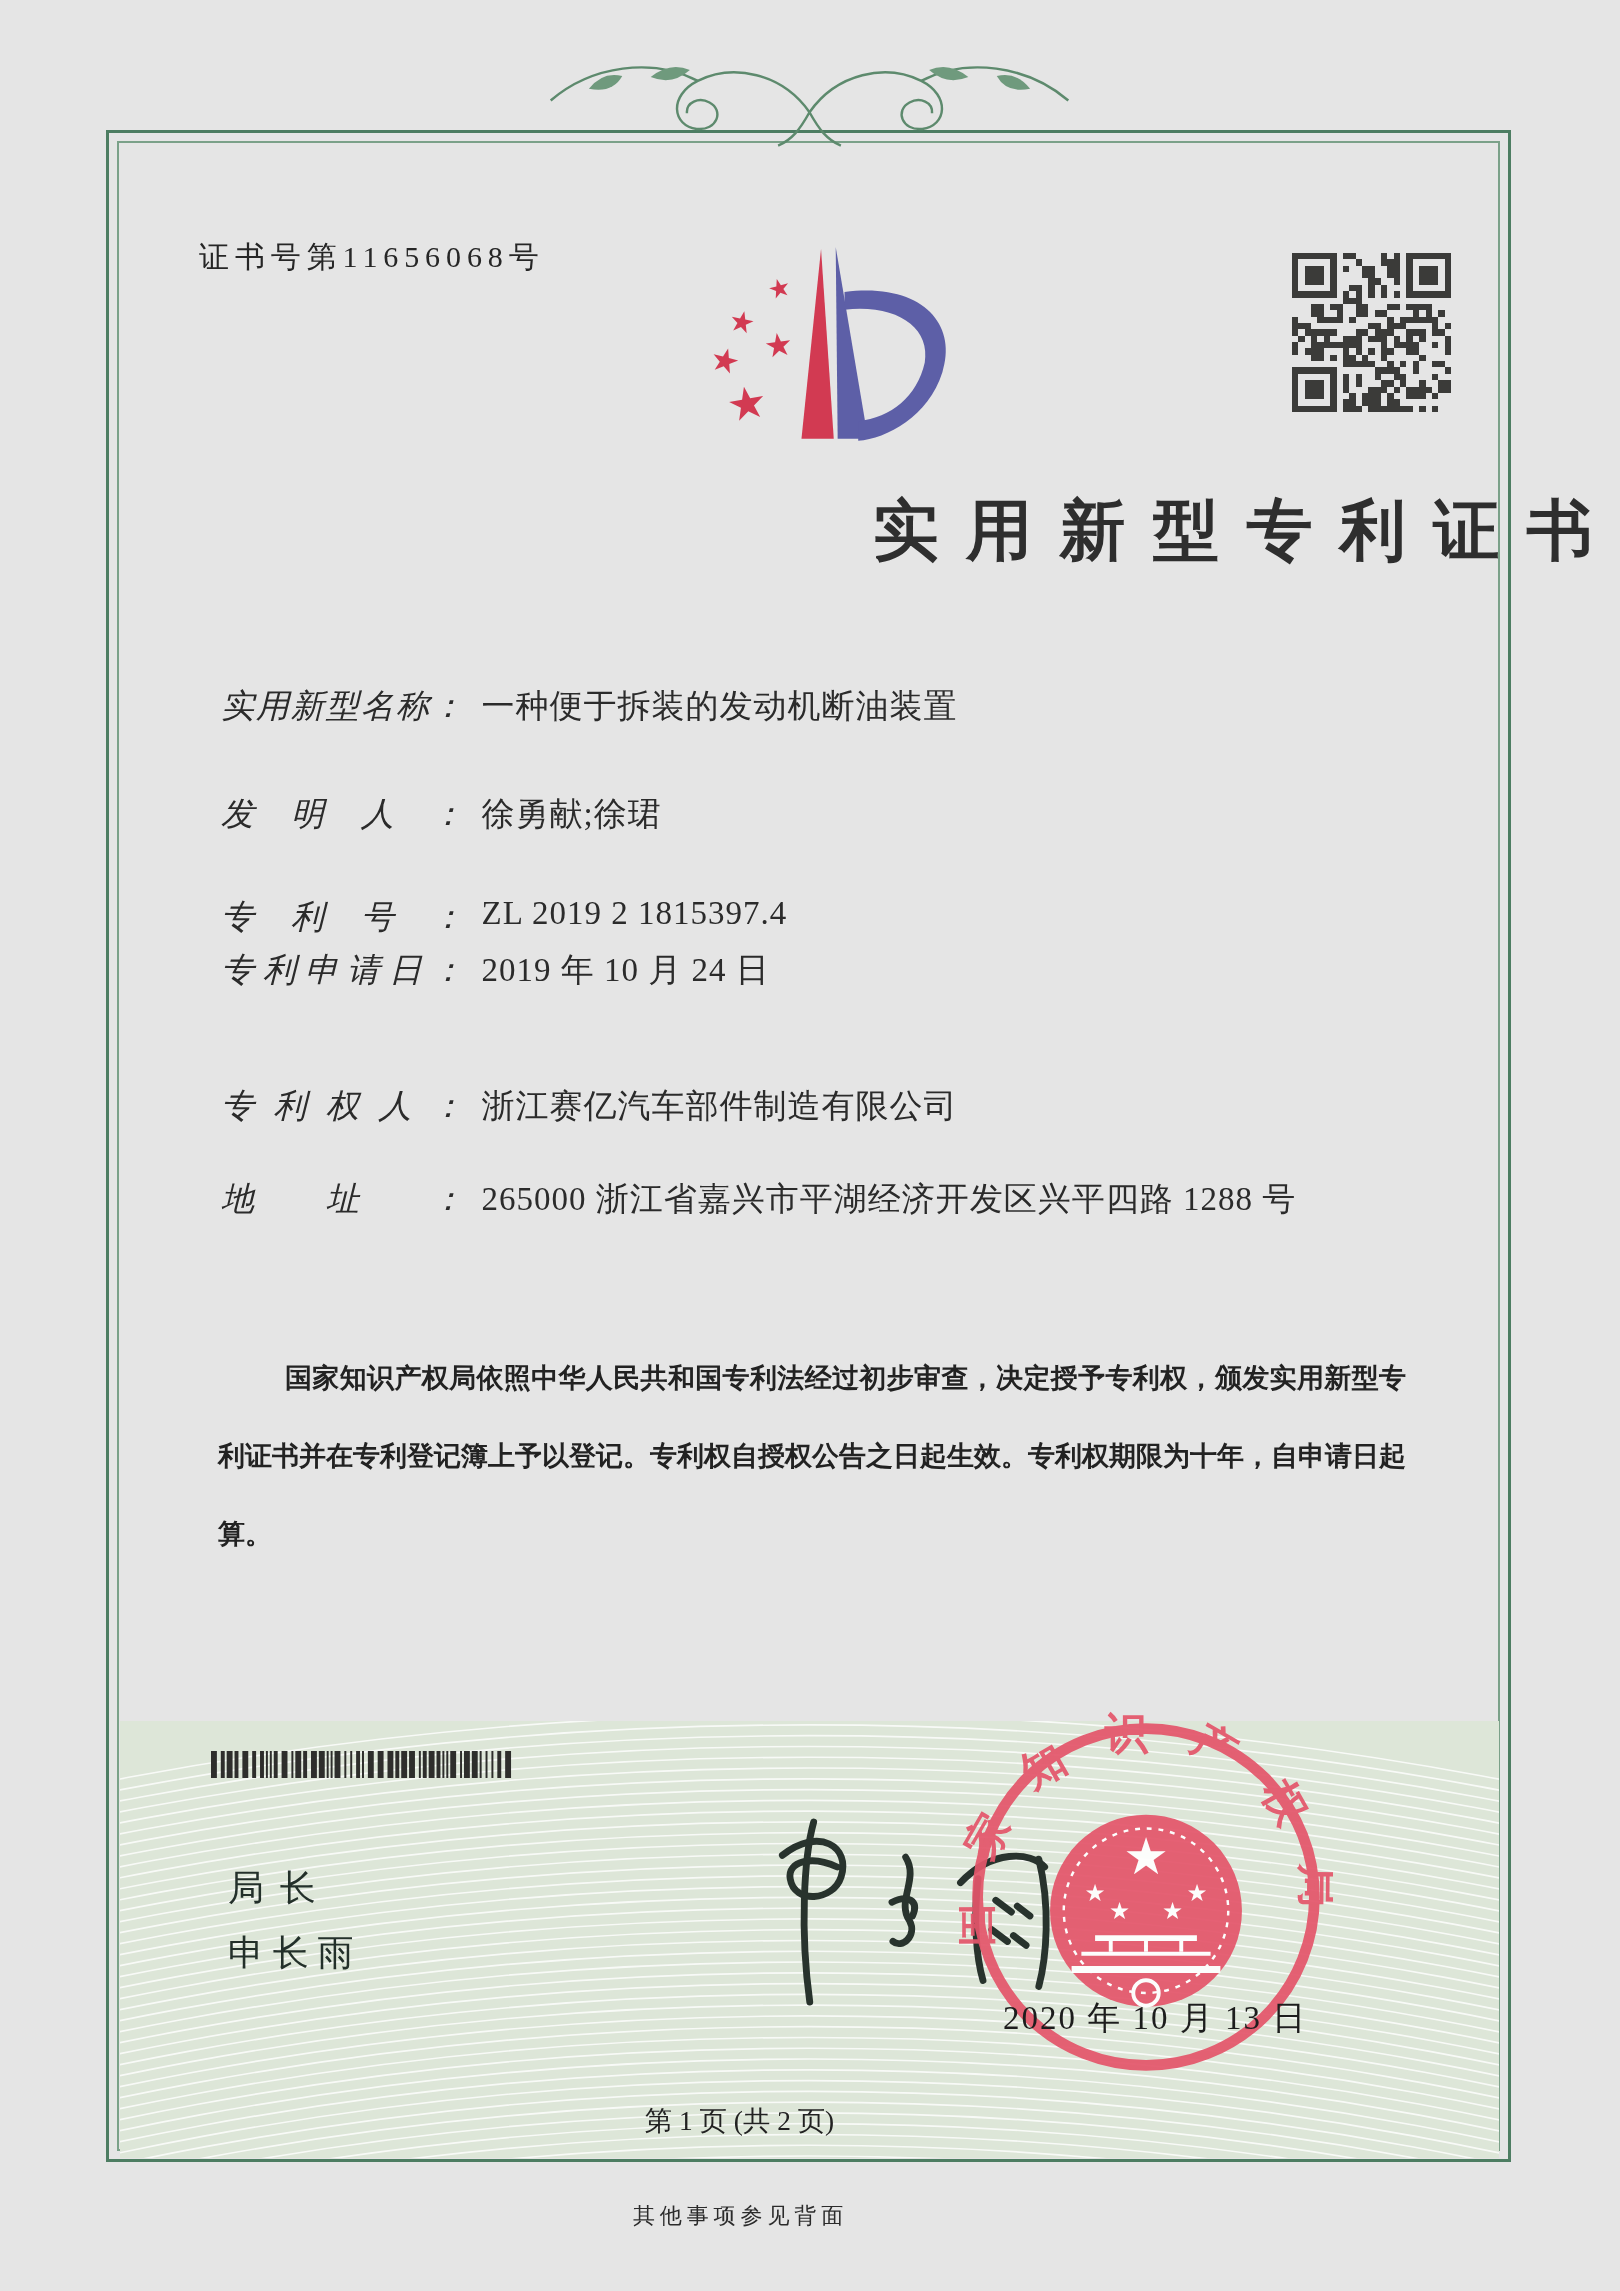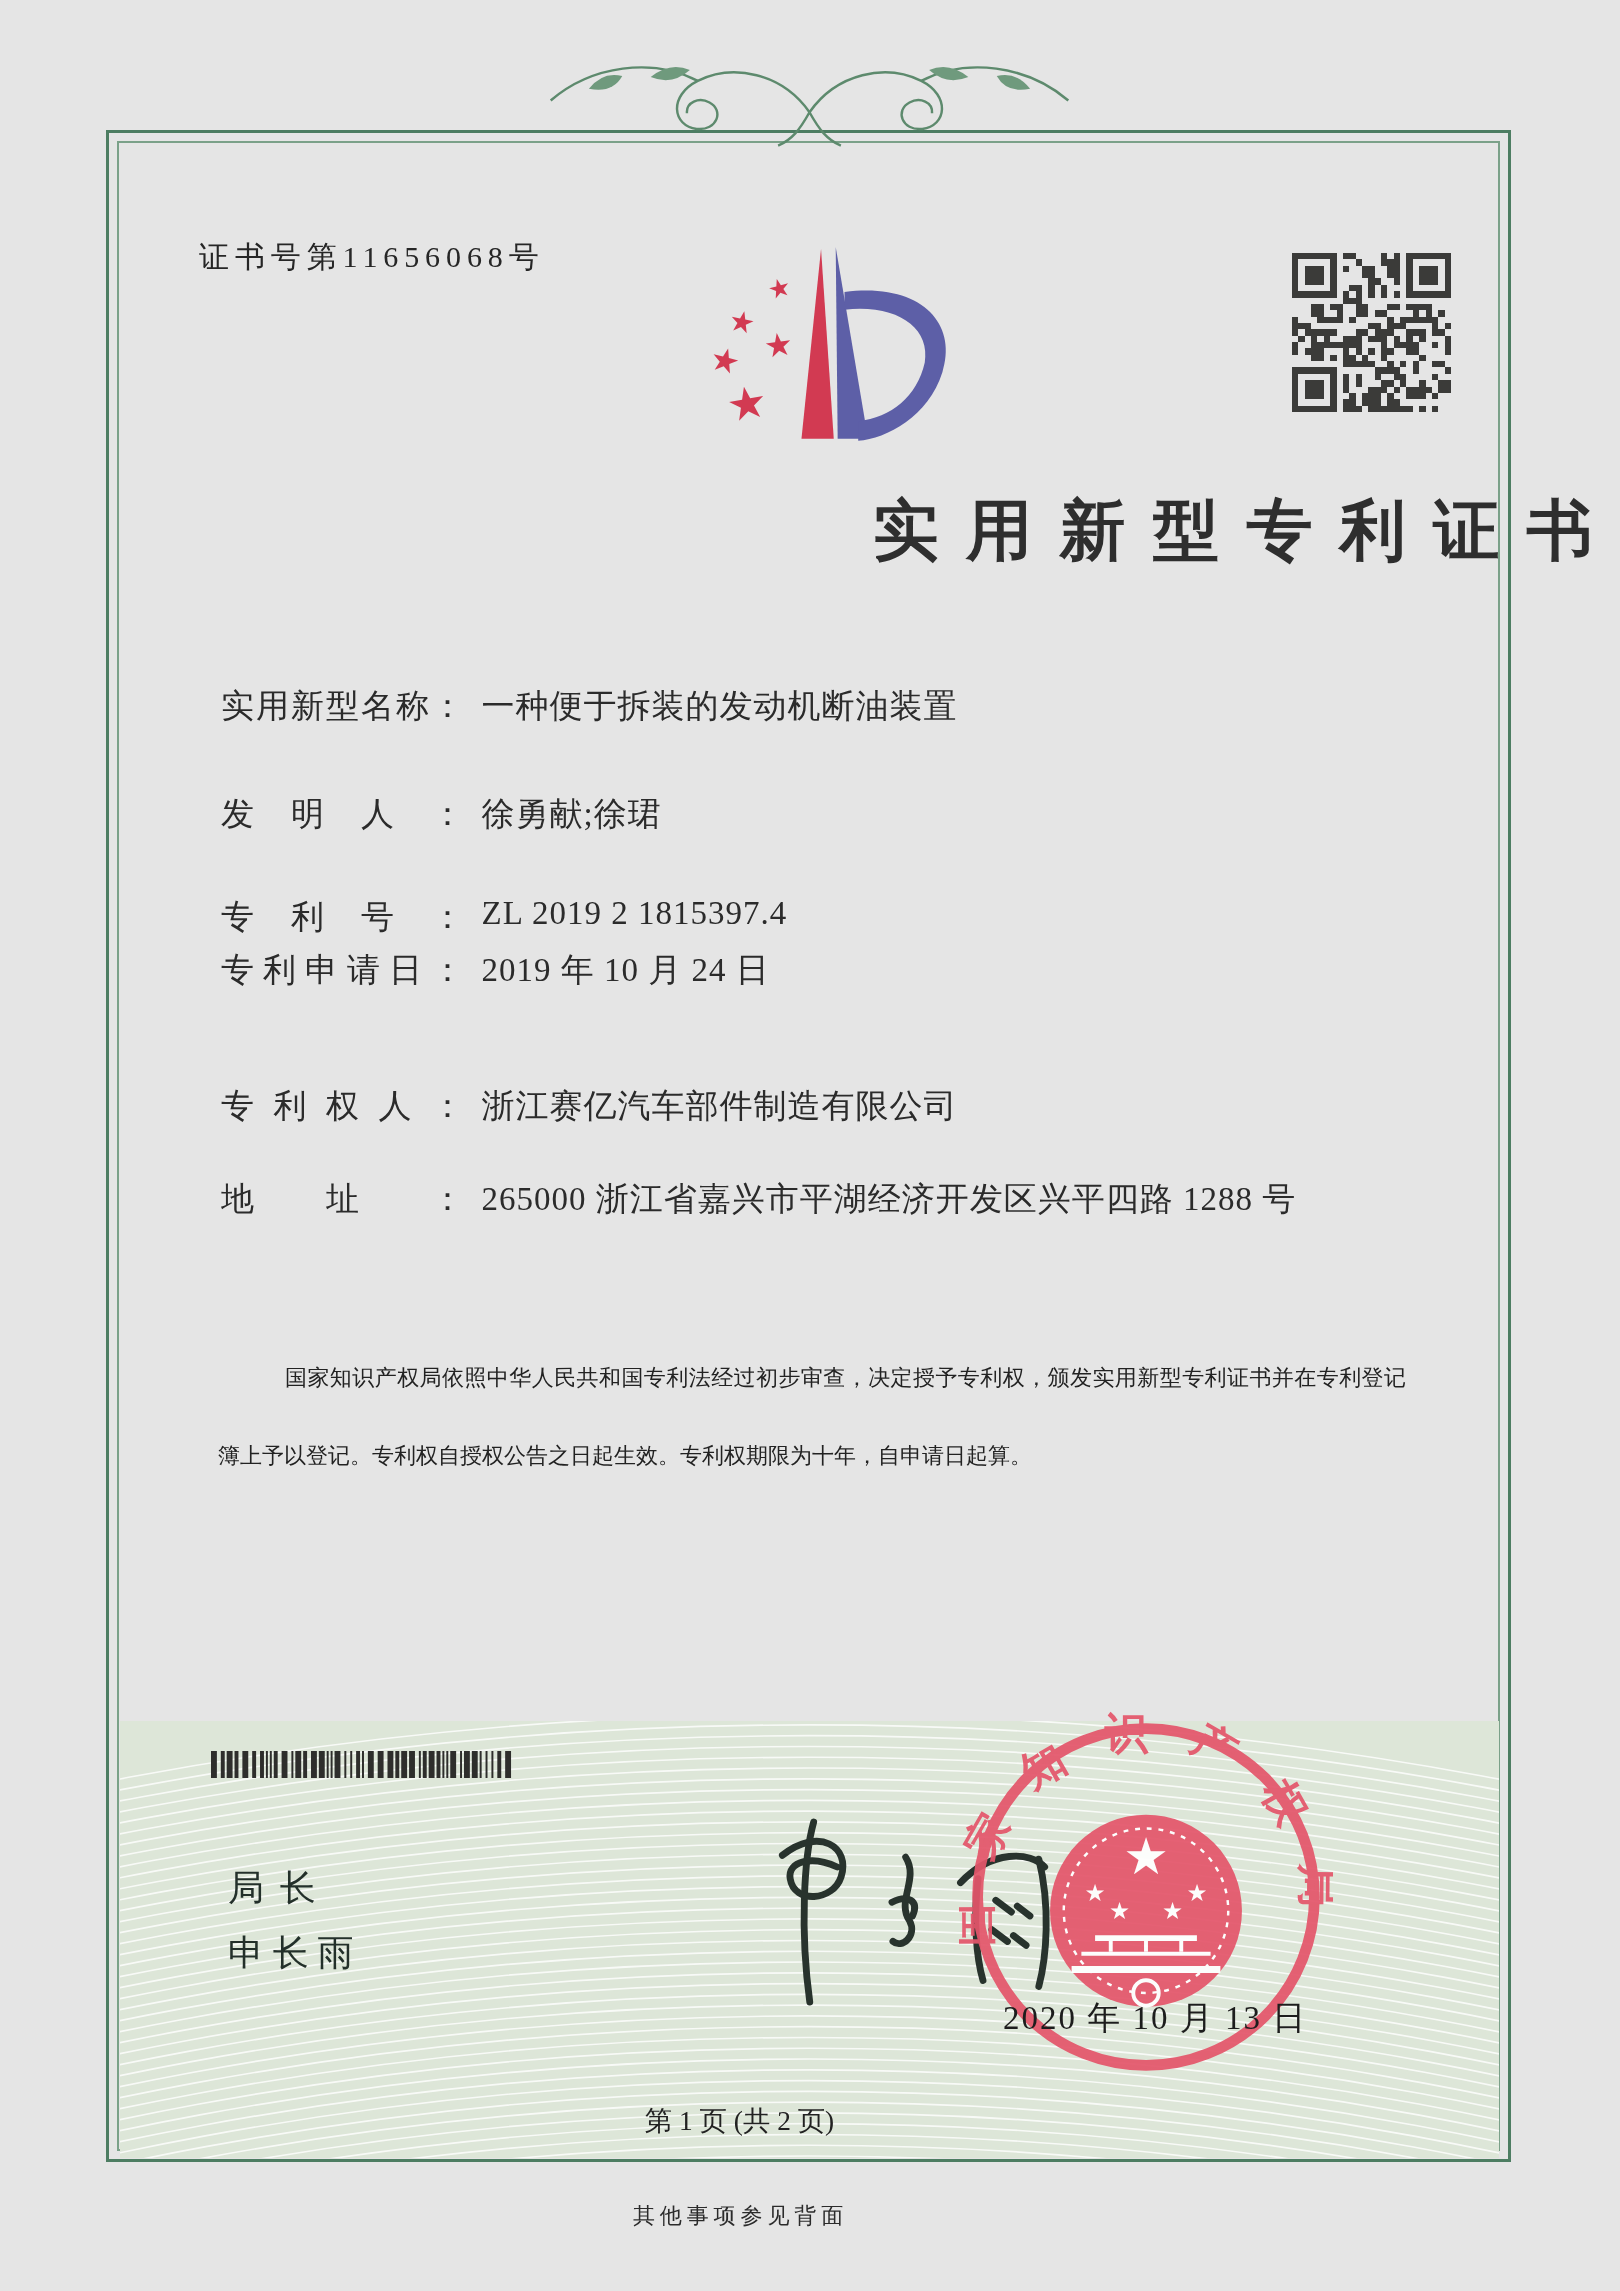--- a/index.html
+++ b/index.html
@@ -20,26 +20,26 @@
   .ornament-br{right:110px;top:1923px;transform:scaleX(-1);}
   
   .cert-no{position:absolute;left:199px;top:237px;font-size:30px;letter-spacing:5.9px;color:#262626;}
   .logo{position:absolute;left:686px;top:235px;width:274px;height:211px;}
   .logo-star{position:absolute;color:#d23a52;line-height:1;}
   .qr{position:absolute;left:1292px;top:253px;width:159px;height:159px;}
   .title{position:absolute;left:0;right:0;top:486px;text-align:right;
     font-size:66px;font-weight:bold;letter-spacing:27.4px;padding-left:27.4px;color:#2e2e2e;}
   
   .field-row{position:absolute;left:221px;right:147px;height:45px;font-size:33px;white-space:nowrap;}
-  .flabel{display:inline-block;width:243px;text-align:justify;text-align-last:justify;vertical-align:top;}
+  .flabel{display:inline-block;width:243px;text-align:justify;text-align-last:justify;vertical-align:top;font-style:italic;}
   .fvalue{margin-left:17.6px;letter-spacing:1px;}
   .flabel2{display:inline-block;width:243px;margin-left:55px;text-align:justify;text-align-last:justify;vertical-align:top;}
   
-  .paras{position:absolute;left:218px;top:1339px;width:1188px;font-size:22px;
-    line-height:78px;text-align:justify;color:#222;}
+  .paras{position:absolute;left:218px;top:1339px;width:1188px;font-size:27px;
+    line-height:78px;text-align:justify;color:#222;font-weight:bold;}
   .paras p{margin:0;text-indent:67px;}
   
   .band{position:absolute;left:120px;top:1721px;width:1379px;height:437px;z-index:1;}
   .barcode{position:absolute;left:211px;top:1751px;width:302px;height:27.4px;z-index:2;}
   .signer-title{position:absolute;left:228px;top:1864px;font-size:36px;letter-spacing:15.7px;z-index:2;color:#23302a;}
   .signer-name{position:absolute;left:228px;top:1929px;font-size:36px;letter-spacing:8.8px;z-index:2;color:#23302a;}
   .signature{position:absolute;left:753px;top:1808px;width:323px;height:211px;z-index:2;}
   .seal{position:absolute;left:959px;top:1710px;width:374px;height:374px;z-index:3;opacity:.93;}
   .seal-date{position:absolute;left:998px;top:1996px;width:314px;text-align:center;
     font-size:33px;color:#1d1d1d;z-index:4;letter-spacing:2px;}

